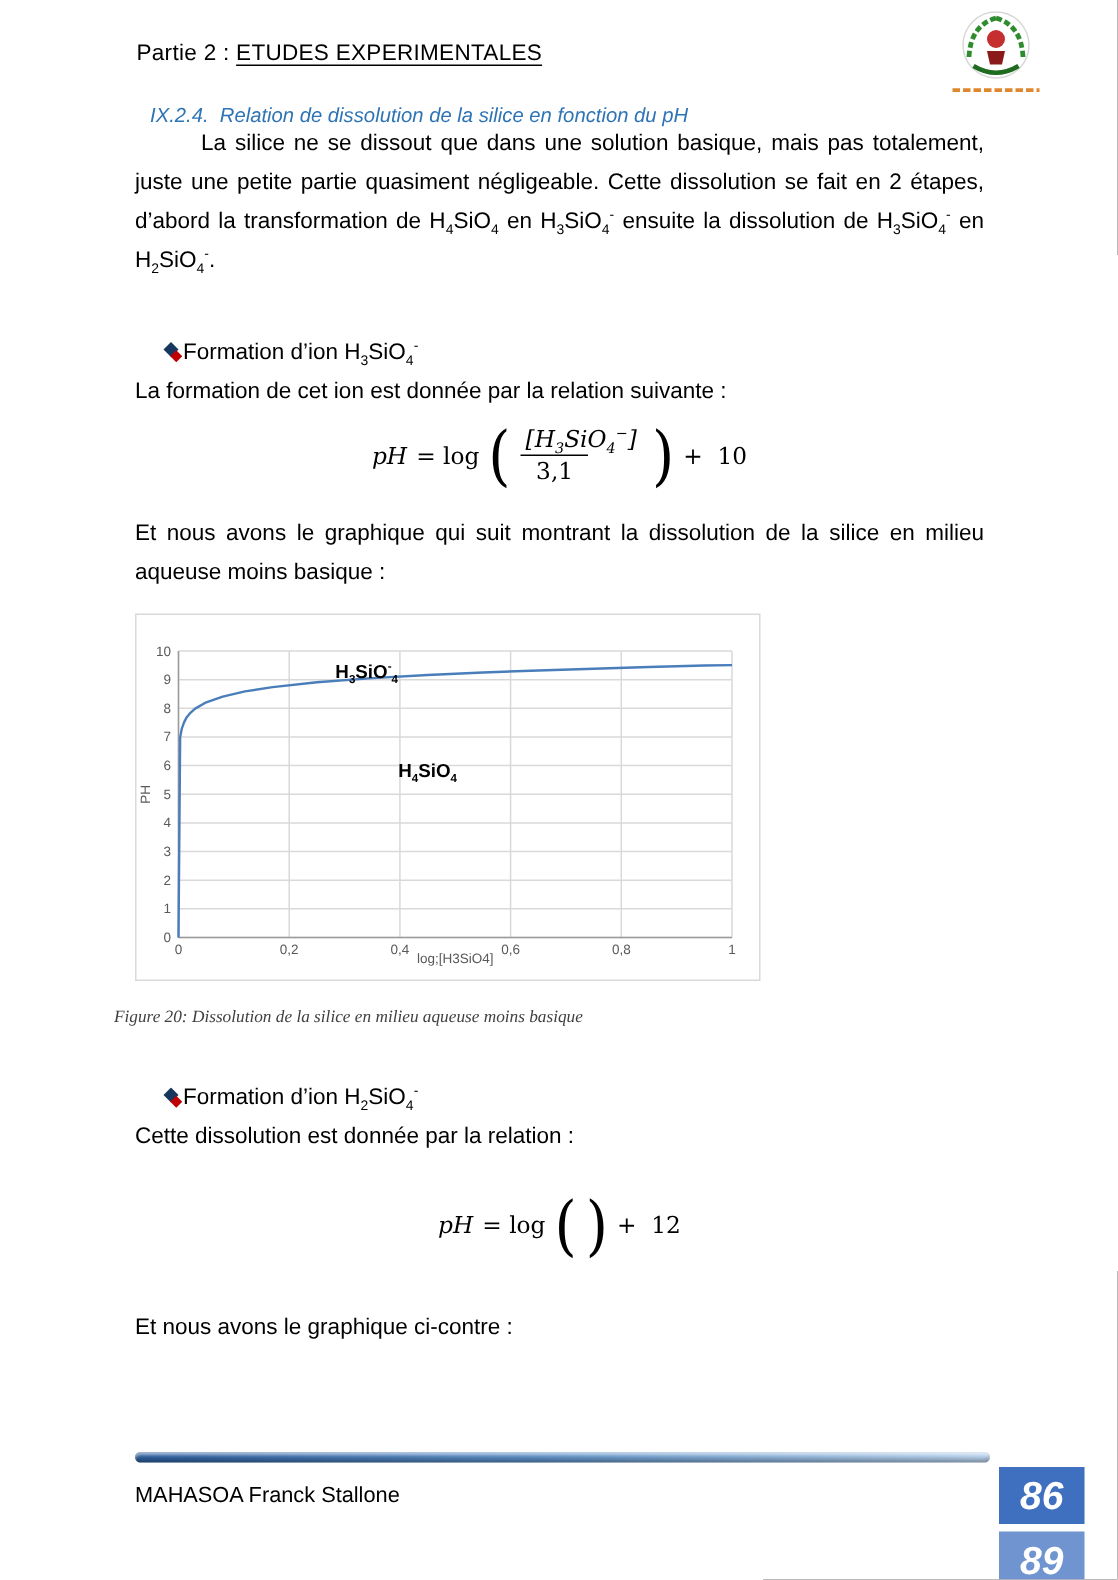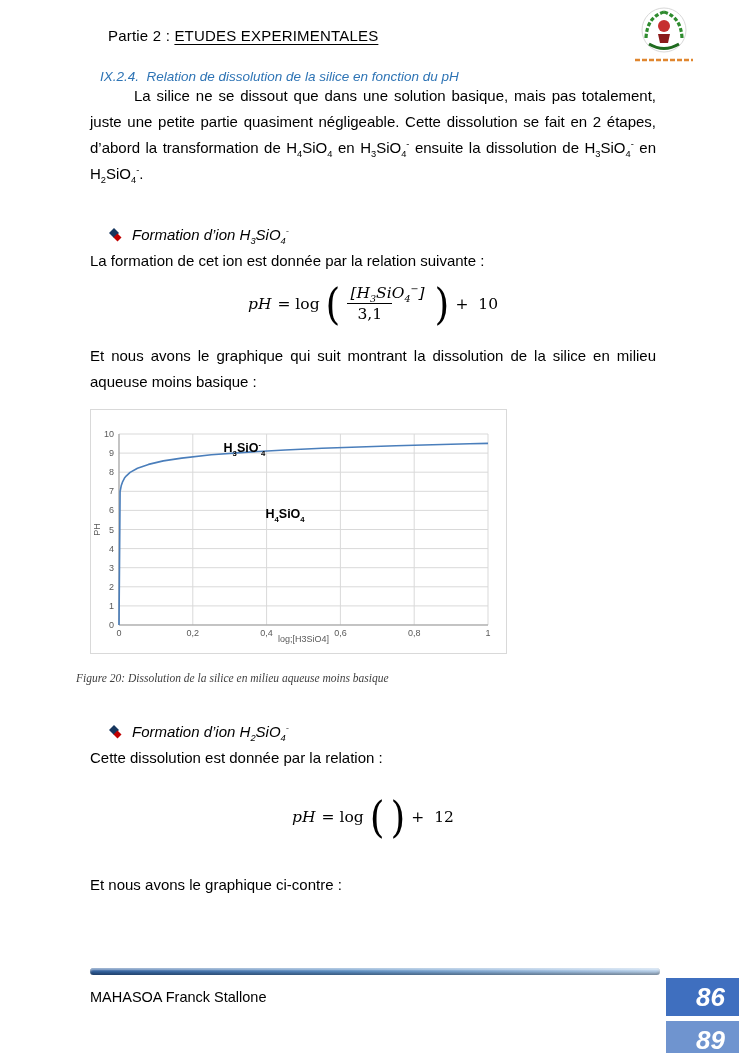--- a/index.html
+++ b/index.html
@@ -1,39 +1,39 @@
 <!DOCTYPE html>
 <html><head>
 <meta charset="utf-8">
 <style>
   html,body{margin:0;padding:0;background:#888;}
   .page{position:relative;width:745px;height:1053px;background:#ffffff;overflow:hidden;
         font-family:"Liberation Sans",sans-serif;color:#000;}
 
   
-  .header-line{position:absolute;left:108px;top:27px;font-size:15px;letter-spacing:.2px;}
+  .header-line{position:absolute;left:91px;top:27px;font-size:15px;letter-spacing:.2px;}
   .underlined{text-decoration:underline;text-underline-offset:3px;}
   .logo{position:absolute;left:618px;top:5px;width:88px;height:60px;}
 
   .section-heading{position:absolute;left:100px;top:69px;font-size:13.5px;font-style:italic;
                    color:#2e74b5;white-space:pre-wrap;}
 
   .para{position:absolute;left:90px;width:566px;font-size:15px;line-height:26px;text-align:justify;margin:0;}
   .p1{top:83px;text-indent:44px;}
   .p-graph1{top:343px;}
   .simple-line{position:absolute;left:90px;font-size:15px;margin:0;}
   .l-rel1{top:252px;}
   .l-rel2{top:749px;}
   .l-graph2{top:876px;}
 
   sub,sup{font-size:0.62em;line-height:0;}
   sub{vertical-align:sub;}
   sup{vertical-align:super;}
 
-  .bullet-line{position:absolute;left:108px;display:flex;align-items:center;gap:10px;font-size:15px;font-style:italic;}
+  .bullet-line{position:absolute;left:108px;display:flex;align-items:center;font-size:15px;}
   .b1{top:226px;}
   .b2{top:723px;}
   .bullet-icon{display:inline-flex;width:14px;height:14px;}
 
   
   .formula-wrap{position:absolute;left:90px;width:566px;text-align:center;}
   .f1{top:284px;}
   .f2{top:798px;}
   .math{display:inline-flex;align-items:center;gap:6px;font-family:"DejaVu Serif",serif;font-size:15.5px;}
   .math .var{font-style:italic;}
@@ -49,21 +49,21 @@
   .chart-ann{position:absolute;font-weight:bold;font-size:12.5px;transform:translate(-50%,-50%);
              white-space:nowrap;color:#000;}
   .figure-caption{position:absolute;left:76px;top:672px;font-size:11.5px;font-style:italic;color:#404040;font-family:Liberation Serif, serif;}
 
   
   .footer-bar{position:absolute;left:90px;top:968px;width:570px;height:7px;border-radius:4px;
               background:linear-gradient(100deg,#2f5f9e 0%,#5b8ec4 45%,#b9d2ec 100%);
               box-shadow:inset 0 2px 2px rgba(255,255,255,.55), inset 0 -2px 3px rgba(0,0,0,.35);}
   .footer-author{position:absolute;left:90px;top:989px;font-size:14.5px;}
   .pagebox{position:absolute;left:666px;width:57px;height:38px;color:#fff;font-size:26px;
-           font-style:italic;font-weight:bold;display:flex;align-items:center;justify-content:center;padding-left:16px;}
+           font-style:italic;font-weight:bold;display:flex;align-items:center;justify-content:center;}
   .pb1{top:978px;background:#3f6fbf;}
   .pb2{top:1021px;background:#6f94cf;}
 </style>
 </head>
 <body>
 
 <div class="page">
 
   <div class="header-line">
     <span>Partie 2 : </span><span class="underlined">ETUDES EXPERIMENTALES</span>

